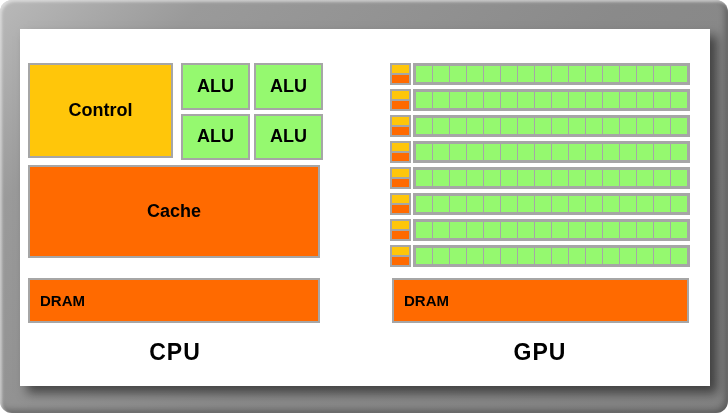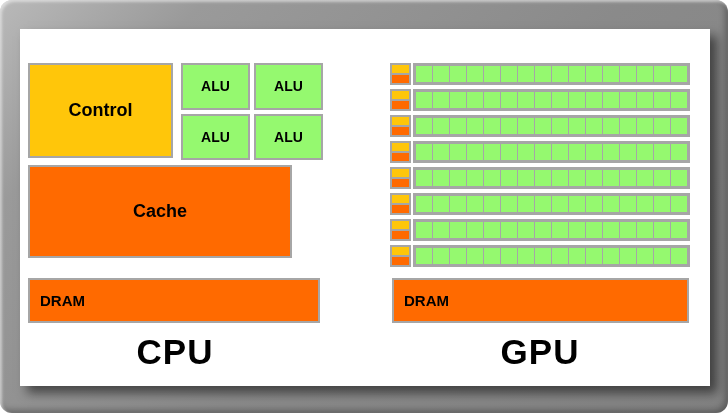--- a/index.html
+++ b/index.html
@@ -10,28 +10,28 @@
          box-shadow:inset 2px 2px 3px rgba(255,255,255,.55), inset -3px -3px 6px rgba(0,0,0,.30);}
   .canvas{position:absolute;left:20px;top:29px;width:690px;height:357px;background:#ffffff;
           box-shadow:7px 7px 10px rgba(10,10,10,.55);}
   .block{position:absolute;border:2px solid var(--block-border-gray);box-sizing:border-box;
          display:flex;align-items:center;justify-content:center;
          color:#000;font-weight:700;}
   .control{left:8px;top:34px;width:145px;height:95px;background:var(--control-yellow);font-size:18px;}
   .alu-grid{position:absolute;left:161px;top:34px;width:142px;height:97px;display:grid;
             grid-template-columns:1fr 1fr;grid-template-rows:1fr 1fr;gap:4px;}
   .alu{border:2px solid var(--block-border-gray);box-sizing:border-box;background:var(--alu-green);
-       display:flex;align-items:center;justify-content:center;font-weight:700;font-size:14px;}
-  .cache{left:8px;top:136px;width:264px;height:93px;background:var(--memory-orange);font-size:18px;}
+       display:flex;align-items:center;justify-content:center;font-weight:700;font-size:18px;}
+  .cache{left:8px;top:136px;width:292px;height:93px;background:var(--memory-orange);font-size:18px;}
   .dram-cpu{left:8px;top:249px;width:292px;height:45px;background:var(--memory-orange);
             justify-content:flex-start;padding-left:10px;font-size:15px;}
   .dram-gpu{left:372px;top:249px;width:297px;height:45px;background:var(--memory-orange);
             justify-content:flex-start;padding-left:10px;font-size:15px;}
   .chip-title{position:absolute;top:303px;height:40px;display:flex;align-items:center;
-              justify-content:center;font-size:35px;font-weight:700;color:#000;letter-spacing:1px;}
+              justify-content:center;font-size:23px;font-weight:700;color:#000;letter-spacing:1px;}
   .cpu-title{left:0;width:310px;}
   .gpu-title{left:370px;width:300px;text-align:right;}
   .gpu-grid{position:absolute;left:370px;top:34px;width:300px;}
   .grid-row{display:flex;height:22px;margin-bottom:4px;}
   .mini-box{width:21px;height:22px;box-sizing:border-box;border:2px solid var(--block-border-gray);
             background:var(--block-border-gray);display:flex;flex-direction:column;gap:2px;
             margin-right:2px;flex:none;}
   .mini-control-cell{flex:9;background:var(--control-yellow);}
   .mini-cache-cell{flex:10;background:var(--memory-orange);}
   .green-row{flex:1;box-sizing:border-box;border:2px solid var(--block-border-gray);

